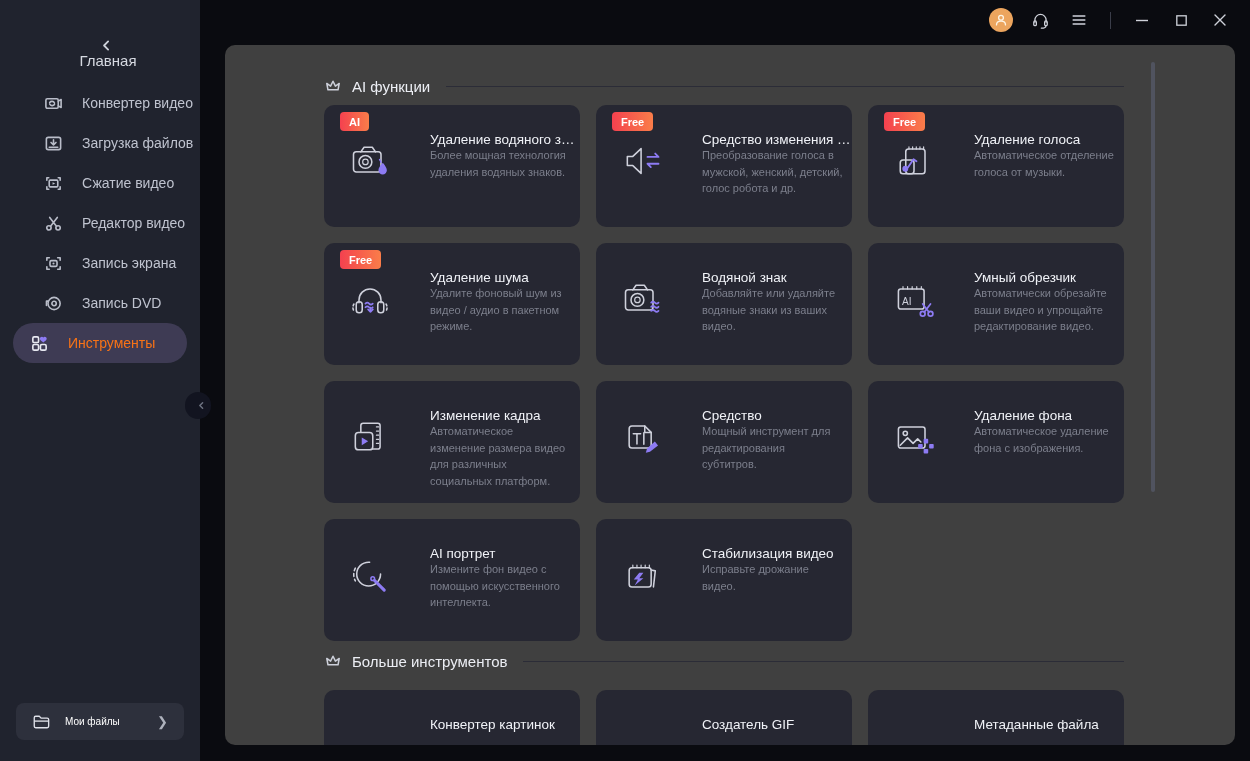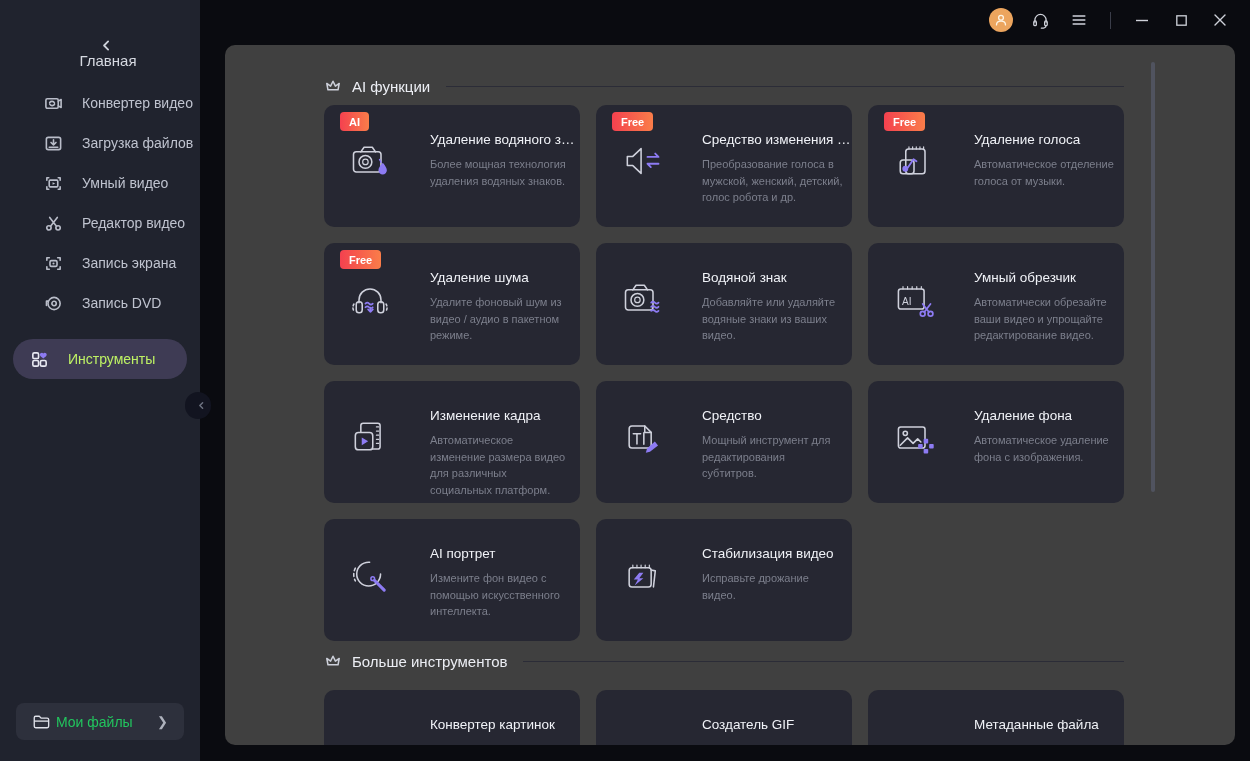--- a/index.html
+++ b/index.html
@@ -21,28 +21,28 @@
   .sidebar { position:absolute; left:0; top:0; width:200px; height:761px; background:#20232e; z-index:2; }
   .sidebar-home { display:flex; align-items:center; height:26px; margin:39px 0 0 0;flex-direction:column; }
   .back-btn { width:36px; display:flex; justify-content:center; color:#cdd1da; cursor:pointer; margin-left:12px; }
   .home-label { font-size:15px; color:#d6d9e1; margin-left:16px; }
   .nav { margin-top:18px; }
   .nav-item { display:flex; align-items:center; height:40px; padding-left:44px; cursor:pointer;
               color:#bfc3cf; font-size:14px; }
   .nav-item .icon { width:19px; height:19px; color:#b9bdc9; flex:none; }
   .nav-item .icon svg { width:19px; height:19px; display:block; }
   .nav-item span.lbl { margin-left:19px; white-space:nowrap; }
-  .nav-item.selected { background:#3e3b54; border-radius:20px; margin:16px 13px; padding-left:17px;
-                       color:#bef264; }
+  .nav-item.selected { background:#3e3b54; border-radius:20px; margin:0 13px; padding-left:17px;
+                       color:#f97316; }
   .nav-item.selected .icon { color:#e8e9f2; }
   .my-files { position:absolute; left:16px; bottom:21px; width:168px; height:37px; background:#2d303c;
               border-radius:8px; display:flex; align-items:center; padding:0 16px; cursor:pointer; }
   .my-files .icon { width:18px; height:18px; color:#dfe1e9; }
   .my-files .icon svg { width:18px; height:18px; display:block; }
-  .my-files .lbl { font-size:14px; color:#22c55e; margin-left:6px; }
+  .my-files .lbl { font-size:10px; color:#ffffff; margin-left:15px; }
   .my-files .chev { margin-left:auto; color:#aeb2bd; font-size:13px; }
   .collapse-handle { position:absolute; left:185px; top:392px; width:26px; height:27px; background:#121420;
                      border-radius:13px; z-index:3; display:flex; align-items:center; justify-content:center;
                      color:#6d7280; cursor:pointer; padding-left:6px; }
 
   
   .panel { position:absolute; left:225px; top:45px; width:1010px; height:700px; background:#404040;
            border-radius:10px; overflow:hidden; }
   .panel-inner { padding:31px 0 0 99px; width:899px; }
   .section-header { display:flex; align-items:center; height:20px; width:800px; }
@@ -58,21 +58,21 @@
   .card { position:relative; background:#262732; border-radius:10px; display:flex; overflow:hidden;
           cursor:pointer; }
   .badge { position:absolute; top:7px; left:16px; height:19px; padding:0 9px; border-radius:4px;
            background:linear-gradient(90deg,#f4414f,#fa7d49); color:#ffffff; font-size:11px;
            font-weight:bold; display:flex; align-items:center; }
   .card-icon { width:44px; height:44px; margin:34px 0 0 24px; flex:none; color:#cfd1dc; }
   .card-icon svg { width:44px; height:44px; display:block; }
   .card-text { margin:27px 10px 0 38px; width:150px; }
   .card-title { font-size:13.5px; color:#f0f2f7; white-space:nowrap; overflow:hidden;
                 text-overflow:ellipsis; max-width:150px; }
-  .card-desc { margin-top:9px; font-size:11px; line-height:1.5; color:#7c7f8c; }
+  .card-desc { font-size:11px; line-height:1.5; color:#7c7f8c; }
 
   .scrollbar-thumb { position:absolute; left:926px; top:17px; width:4px; height:430px; background:#50535f;
                      border-radius:2px; cursor:pointer; }
 </style>
 </head>
 <body>
 
 <div class="app">
 
   <div class="titlebar">
@@ -143,21 +143,21 @@
           <span class="lbl">Загрузка файлов</span>
         </div>
         <div class="nav-item">
           <span class="icon">
             <svg viewBox="0 0 20 20" fill="none" stroke="currentColor" stroke-width="1.7" stroke-linecap="round" stroke-linejoin="round">
               <path d="M3 6.5 V4 h2 M3 13.5 V16 h2 M17 6.5 V4 h-2 M17 13.5 V16 h-2"></path>
               <rect x="5.5" y="6.5" width="9" height="7" rx="1"></rect>
               <path d="M9 8.6 l2.8 1.4 -2.8 1.4 z" fill="currentColor" stroke="none"></path>
             </svg>
           </span>
-          <span class="lbl">Умный видео</span>
+          <span class="lbl">Сжатие видео</span>
         </div>
         <div class="nav-item">
           <span class="icon">
             <svg viewBox="0 0 20 20" fill="none" stroke="currentColor" stroke-width="1.7" stroke-linecap="round" stroke-linejoin="round">
               <circle cx="5.2" cy="14.6" r="2.3"></circle>
               <circle cx="14.8" cy="14.6" r="2.3"></circle>
               <path d="M6.9 13 L14 3.6 M13.1 13 L6 3.6"></path>
             </svg>
           </span>
           <span class="lbl">Редактор видео</span>

